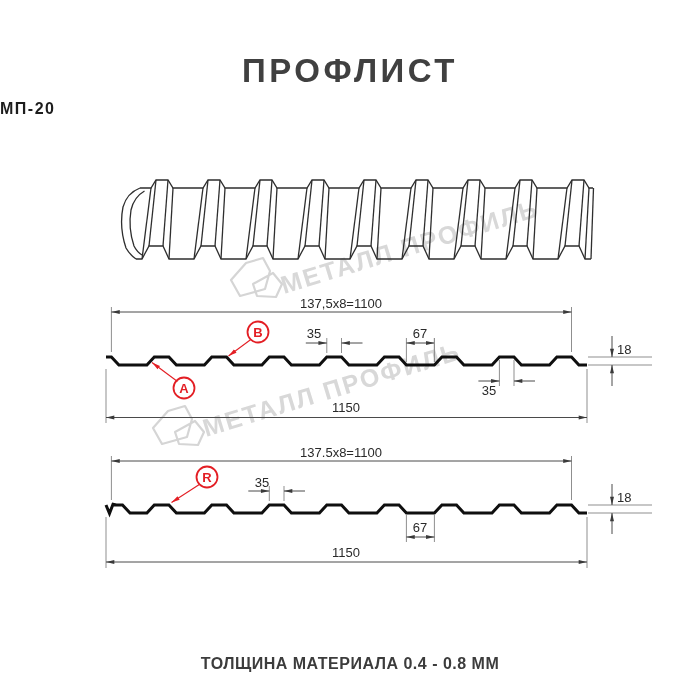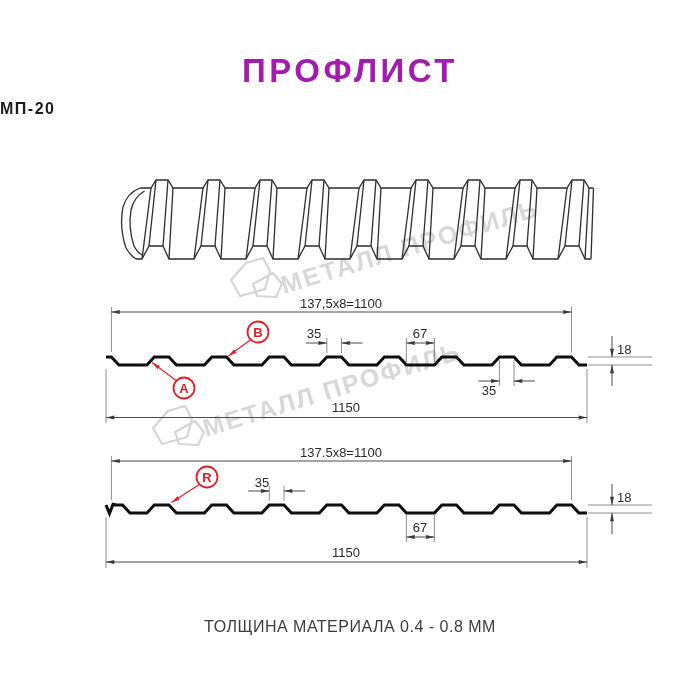--- a/index.html
+++ b/index.html
@@ -1,22 +1,22 @@
 <!DOCTYPE html>
 <html><head>
 <meta charset="utf-8">
 <style>
   html,body{margin:0;padding:0;width:700px;height:700px;background:#ffffff;
     font-family:"Liberation Sans",sans-serif;position:relative;overflow:hidden}
   .title{position:absolute;top:52px;left:0;right:0;text-align:center;
-    font-size:33px;font-weight:bold;letter-spacing:3.5px;color:#a21caf}
+    font-size:33px;font-weight:bold;letter-spacing:3.5px;color:#404040}
   .subtitle{position:absolute;top:100px;left:0;right:0;text-align:left;
     font-size:16px;font-weight:bold;letter-spacing:1.5px;color:#1d1d1d}
-  .footer{position:absolute;top:618px;left:0;right:0;text-align:center;
-    font-size:16px;font-weight:400;letter-spacing:0.5px;color:#3c3c3c}
+  .footer{position:absolute;top:655px;left:0;right:0;text-align:center;
+    font-size:16px;font-weight:700;letter-spacing:0.5px;color:#3c3c3c}
   svg.draw{position:absolute;left:0;top:0;width:700px;height:700px}
   .dim{font-size:13px;fill:#2a2a2a}
   .red{fill:#e31e24;font-weight:bold;font-size:13px}
   .redc{fill:none;stroke:#e31e24;stroke-width:1.8}
   .redl{stroke:#e31e24;stroke-width:1.1;fill:none}
   .thin{stroke:#4a4a4a;stroke-width:1;fill:none}
   .ext{stroke:#8f8f8f;stroke-width:1;fill:none}
   .prof{stroke:#0f0f0f;stroke-width:3;fill:none;stroke-linejoin:miter}
   .p3d{stroke:#2e2e2e;stroke-width:1.3;fill:none}
   .wm{fill:#d8d8d8;font-size:25px;font-weight:bold;letter-spacing:2px}

